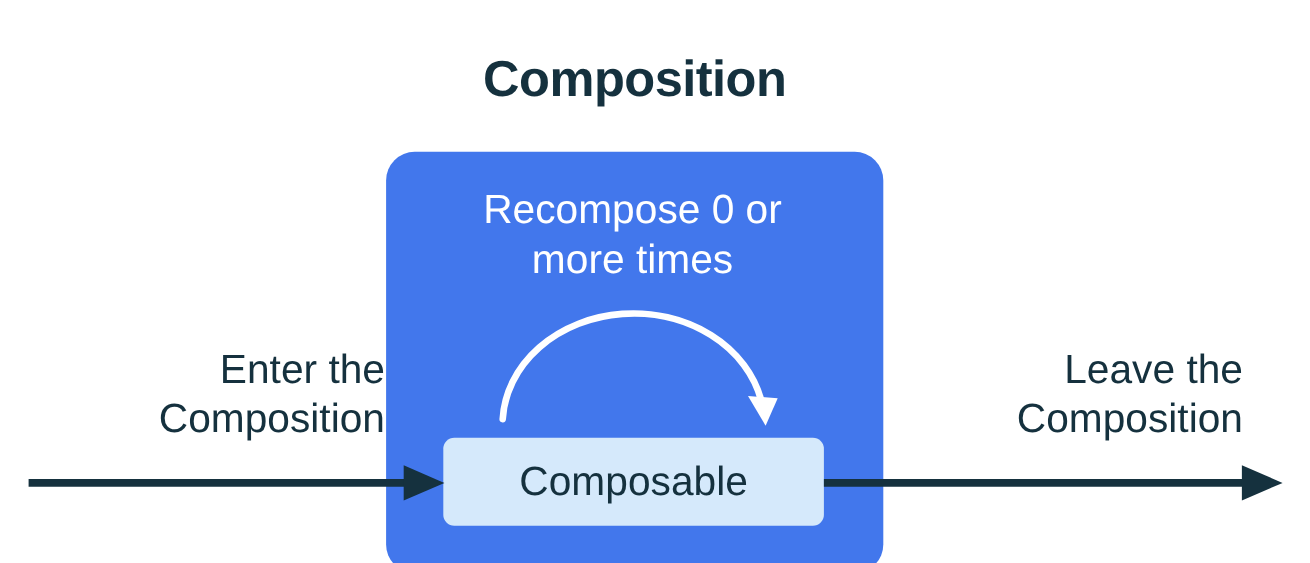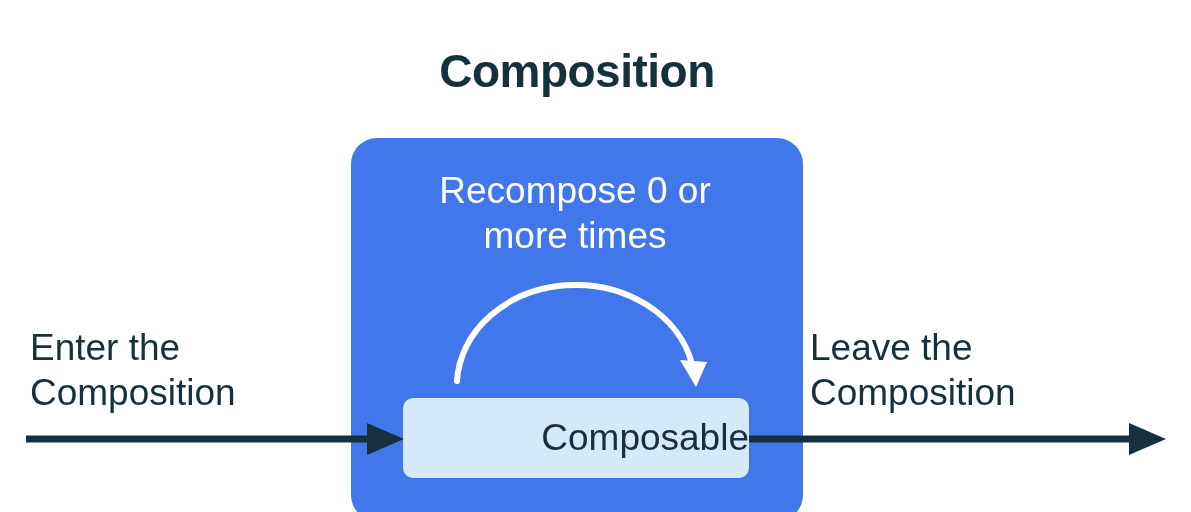--- a/index.html
+++ b/index.html
@@ -54,31 +54,31 @@
   .composable-box {
     position: absolute;
     left: 403px;
     top: 370px;
     width: 346px;
     height: 80px;
     background: var(--light_blue);
     border-radius: 10px;
     display: flex;
     align-items: center;
-    justify-content: flex-end;
+    justify-content: center;
   }
   .composable-label {
     font-size: 37px;
     color: var(--navy);
   }
   .side-label {
     position: absolute;
-    top: 297px;
+    top: 285px;
     width: 320px;
-    text-align: left;
+    text-align: right;
     font-size: 37px;
     line-height: 45px;
     color: var(--navy);
     white-space: pre-line;
   }
   .enter-label { left: 30px; }
   .leave-label { left: 810px; }
   .arrow-overlay {
     position: absolute;
     left: 0;

